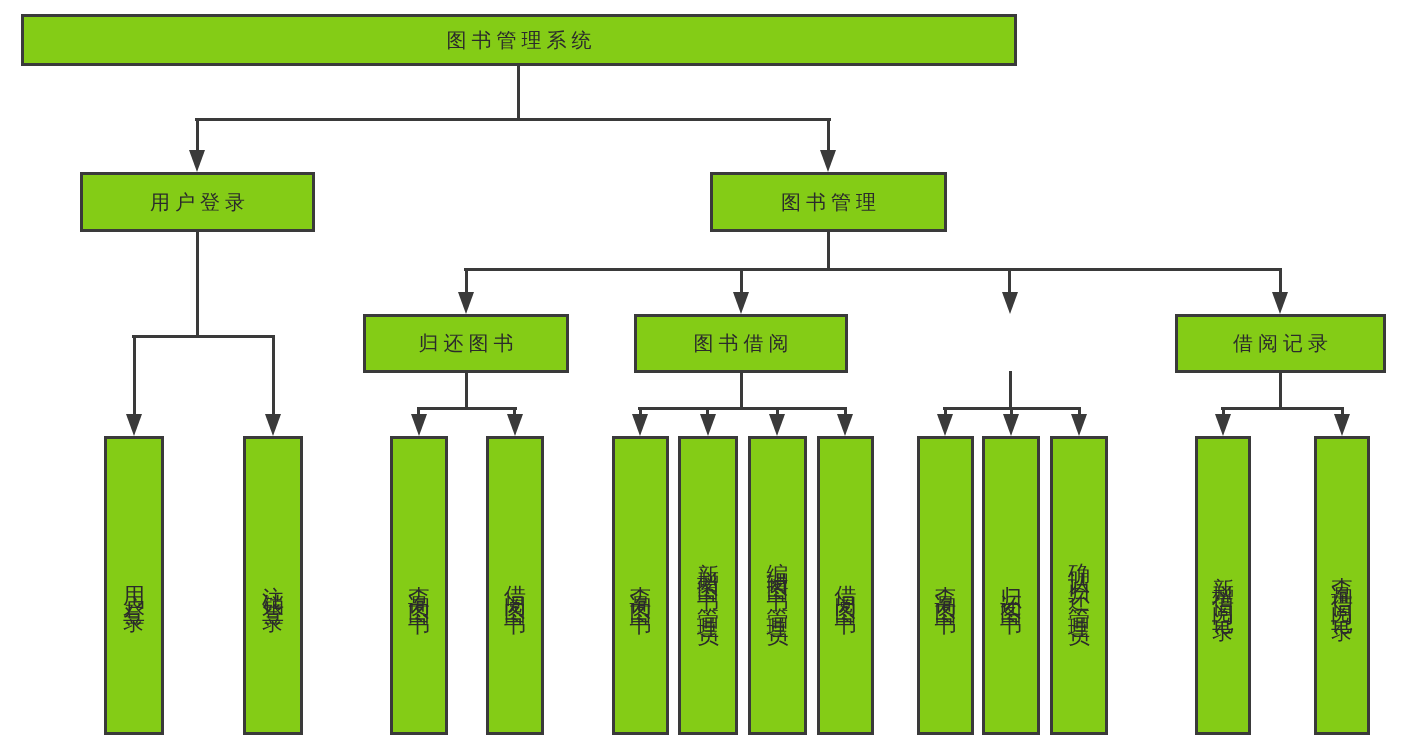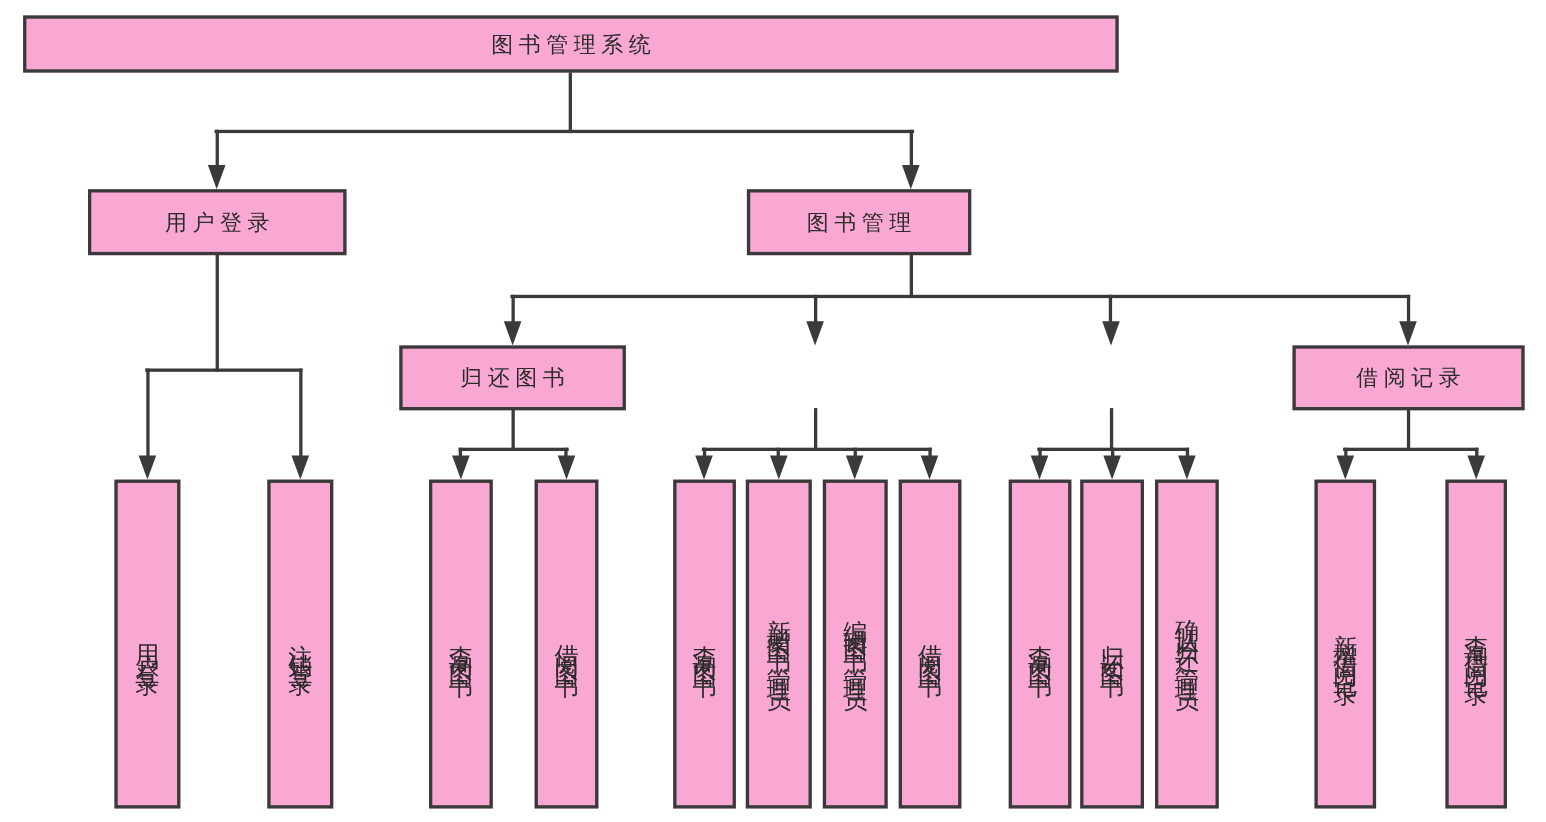--- a/index.html
+++ b/index.html
@@ -1,21 +1,21 @@
 <!DOCTYPE html>
 <html><head>
 <meta charset="utf-8">
 <style>
   html,body{margin:0;padding:0;background:#ffffff;}
   #stage{
     position:relative;width:1405px;height:747px;background:#ffffff;overflow:hidden;
     font-family:"Liberation Sans","DejaVu Sans",sans-serif;color:#2b2b2b;
   }
   .node{
-    position:absolute;box-sizing:border-box;background:#f9a8d4;
+    position:absolute;box-sizing:border-box;background:#84cc16;
     border:3px solid #3a3a3a;display:flex;align-items:center;justify-content:center;
   }
   .node.h span{font-size:20px;letter-spacing:5px;text-indent:5px;white-space:nowrap;}
   .node.v span{
     writing-mode:vertical-lr;text-orientation:mixed;
     font-size:22px;letter-spacing:9px;line-height:1;white-space:nowrap;
   }
   .vl{position:absolute;width:3px;background:#3a3a3a;}
   .hl{position:absolute;height:3px;background:#3a3a3a;}
   .ar{
@@ -34,28 +34,31 @@
 <div id="stage">
 
   <div class="node h" style="left:21px;top:14px;width:996px;height:52px">
     <span>图书管理系统</span>
   </div>
 
   <div class="node h" style="left:80px;top:172px;width:235px;height:60px">
     <span>用户登录</span>
   </div>
 
-  <div class="node h" style="left:679px;top:172px;width:204px;height:60px">
+  <div class="node h" style="left:710px;top:172px;width:237px;height:60px">
     <span>图书管理</span>
   </div>
 
   <div class="node h" style="left:363px;top:314px;width:206px;height:59px">
     <span>归还图书</span>
   </div>
 
+  <div class="node h" style="left:634px;top:314px;width:214px;height:59px">
+    <span>图书借阅</span>
+  </div>
 
 
   <div class="node h" style="left:1175px;top:314px;width:211px;height:59px">
     <span>借阅记录</span>
   </div>
 
   <div class="node v" style="left:104px;top:436px;width:60px;height:299px">
     <span>用户登录</span>
   </div>
   <div class="node v" style="left:243px;top:436px;width:60px;height:299px">

